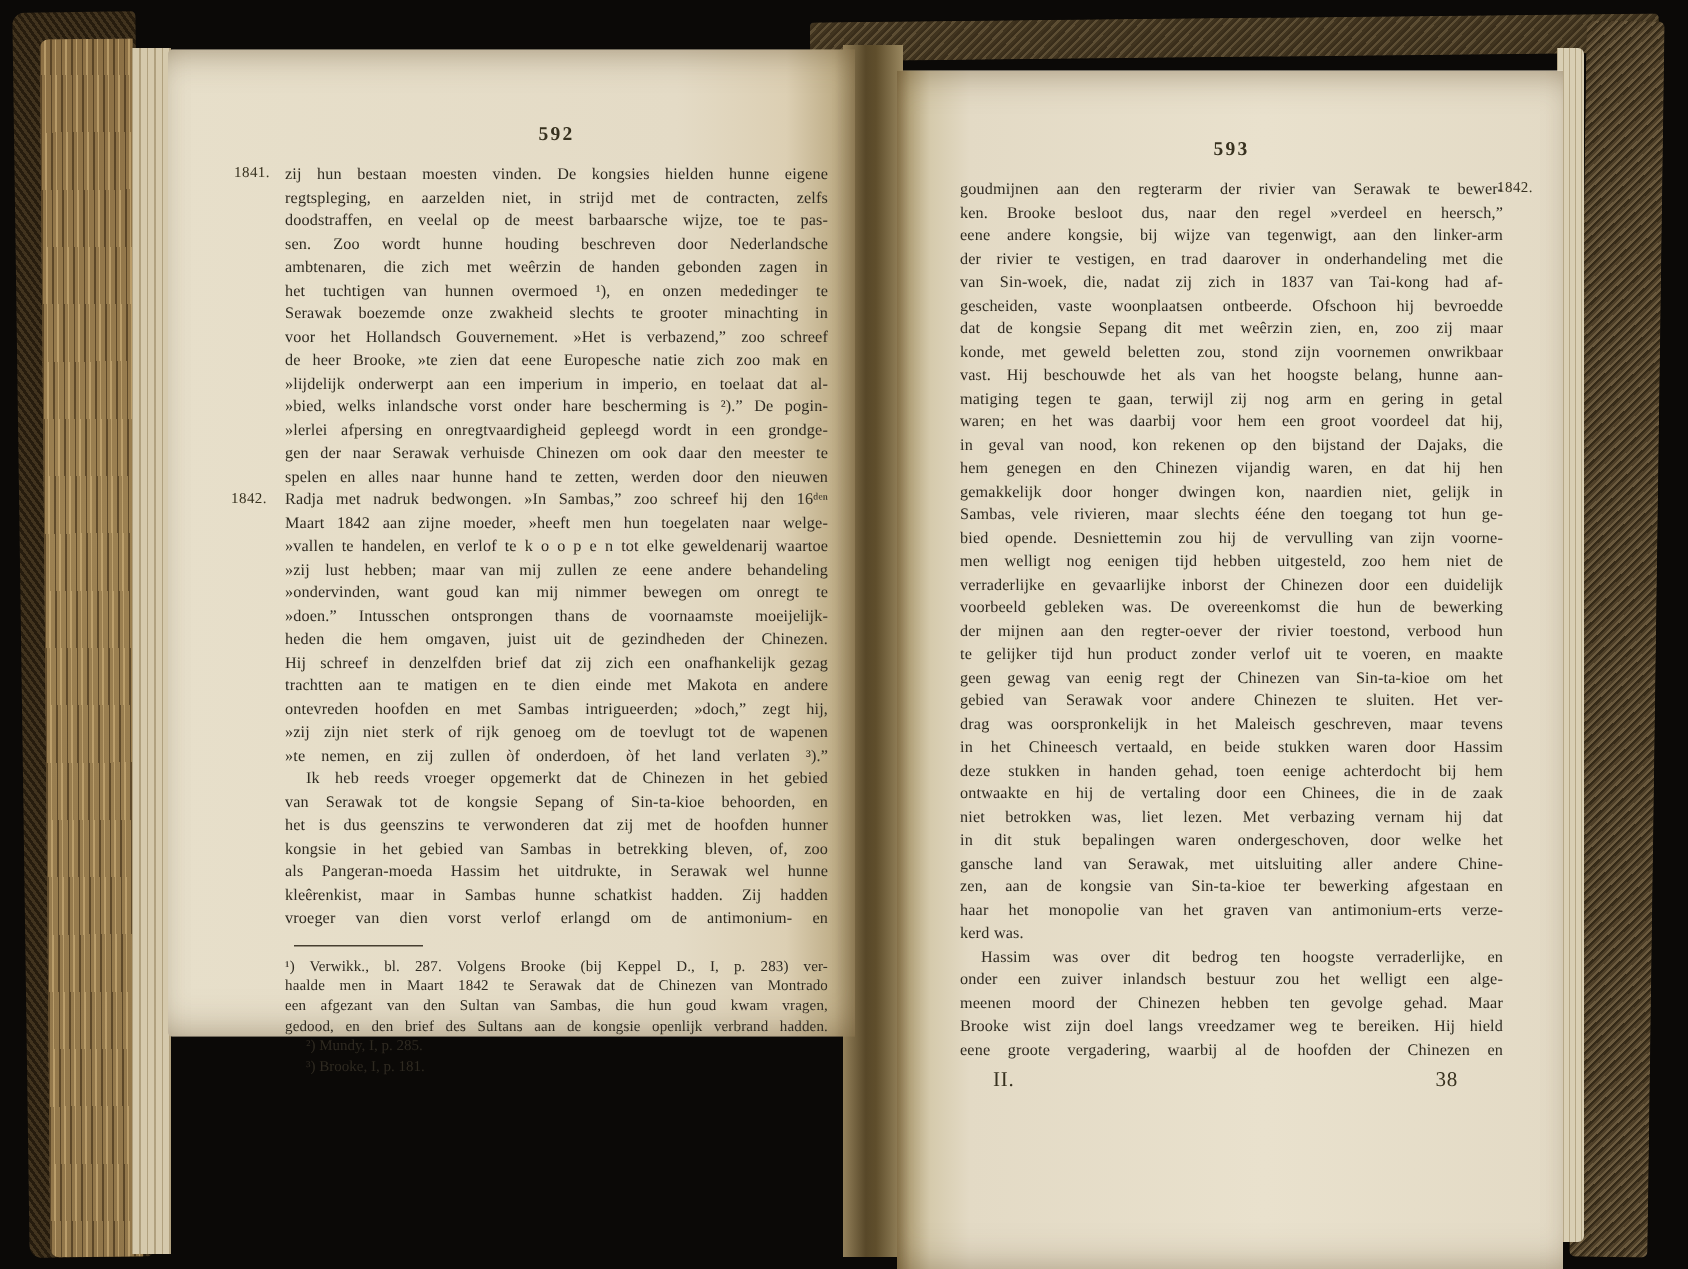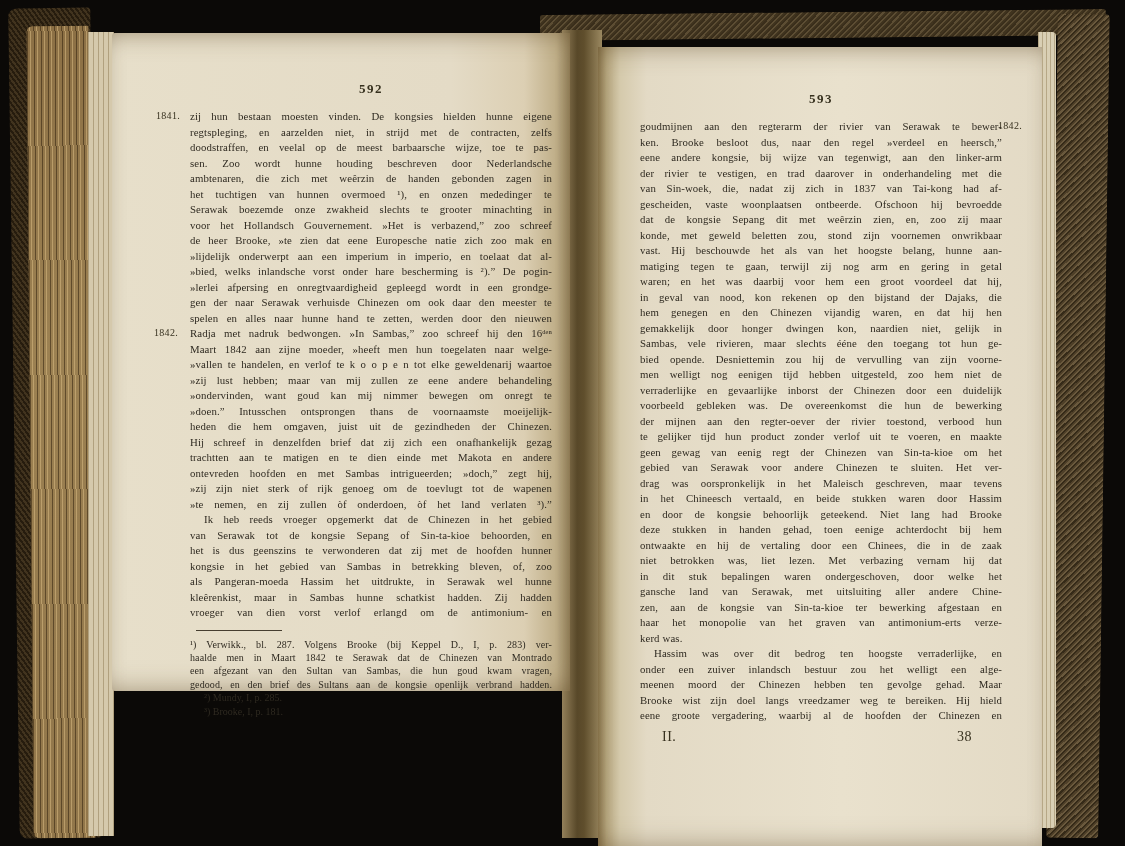--- a/index.html
+++ b/index.html
@@ -214,21 +214,20 @@
           <div class="line">bied opende.  Desniettemin zou hij de vervulling van zijn voorne-</div>
           <div class="line">men welligt nog eenigen tijd hebben uitgesteld, zoo hem niet de</div>
           <div class="line">verraderlijke en gevaarlijke inborst der Chinezen door een duidelijk</div>
           <div class="line">voorbeeld gebleken was.  De overeenkomst die hun de bewerking</div>
           <div class="line">der mijnen aan den regter-oever der rivier toestond, verbood hun</div>
           <div class="line">te gelijker tijd hun product zonder verlof uit te voeren, en maakte</div>
           <div class="line">geen gewag van eenig regt der Chinezen van Sin-ta-kioe om het</div>
           <div class="line">gebied van Serawak voor andere Chinezen te sluiten.  Het ver-</div>
           <div class="line">drag was oorspronkelijk in het Maleisch geschreven, maar tevens</div>
           <div class="line">in het Chineesch vertaald, en beide stukken waren door Hassim</div>
-          <div class="line">en door de kongsie behoorlijk geteekend.  Niet lang had Brooke</div>
           <div class="line">deze stukken in handen gehad, toen eenige achterdocht bij hem</div>
           <div class="line">ontwaakte en hij de vertaling door een Chinees, die in de zaak</div>
           <div class="line">niet betrokken was, liet lezen.  Met verbazing vernam hij dat</div>
           <div class="line">in dit stuk bepalingen waren ondergeschoven, door welke het</div>
           <div class="line">gansche land van Serawak, met uitsluiting aller andere Chine-</div>
           <div class="line">zen, aan de kongsie van Sin-ta-kioe ter bewerking afgestaan en</div>
           <div class="line">haar het monopolie van het graven van antimonium-erts verze-</div>
           <div class="line">kerd was.</div>
         </div>
       <div class="para indent-first">

